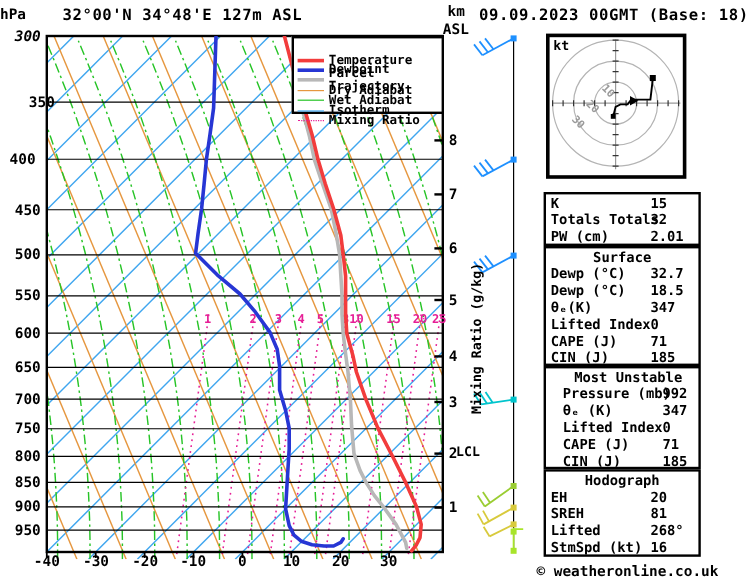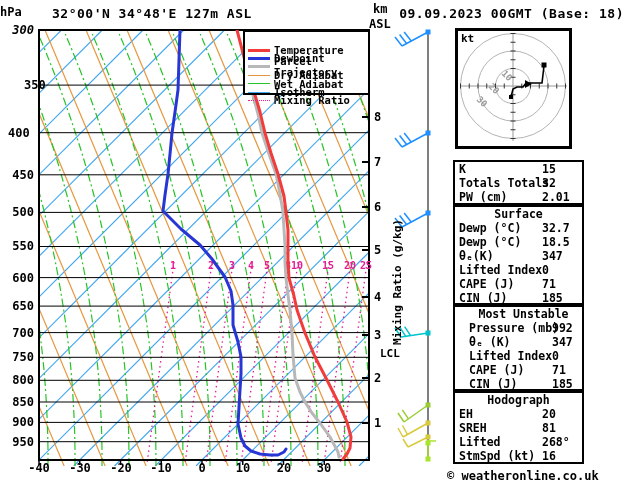--- a/index.html
+++ b/index.html
@@ -210,21 +210,21 @@
       </g>
     </svg>
 
 <div class="lbl t12" style="left:0;top:6px;">hPa</div>
 <div class="lbl t13" style="left:52px;top:7px;">32°00'N 34°48'E 127m ASL</div>
 <div class="lbl t12" style="left:373px;top:3px;">km</div>
 <div class="lbl t12" style="left:369px;top:18px;">ASL</div>
 <div class="lbl t13" style="right:5px;top:7px;">09.09.2023 00GMT (Base: 18)</div>
 
 <div class="lbl vert t11" style="left:397px;top:282px;">Mixing Ratio (g/kg)</div>
-<div class="lbl t11" style="left:380px;top:348px;">LCL</div>
+<div class="lbl t11" style="left:380px;top:371px;">LCL</div>
 
 <div class="lbl t13" style="left:39px;top:467px;width:330px;text-align:center;margin-top:30px;">Dewpoint / Temperature (°C)</div>
 <div class="lbl t12" style="left:447px;top:470px;text-align:right;">© weatheronline.co.uk</div>
 
 <div id="plabels">
       <div class="lbl t12" style="left:8px;top:24px;width:26px;text-align:right;font-style:italic;">300</div>
       <div class="lbl t12" style="left:8px;top:79px;width:26px;margin-left:16px;">350</div>
       <div class="lbl t12" style="left:8px;top:127px;width:26px;text-align:left;">400</div>
       <div class="lbl t12" style="left:8px;top:169px;width:26px;text-align:right;">450</div>
       <div class="lbl t12" style="left:8px;top:206px;width:26px;text-align:right;">500</div>

